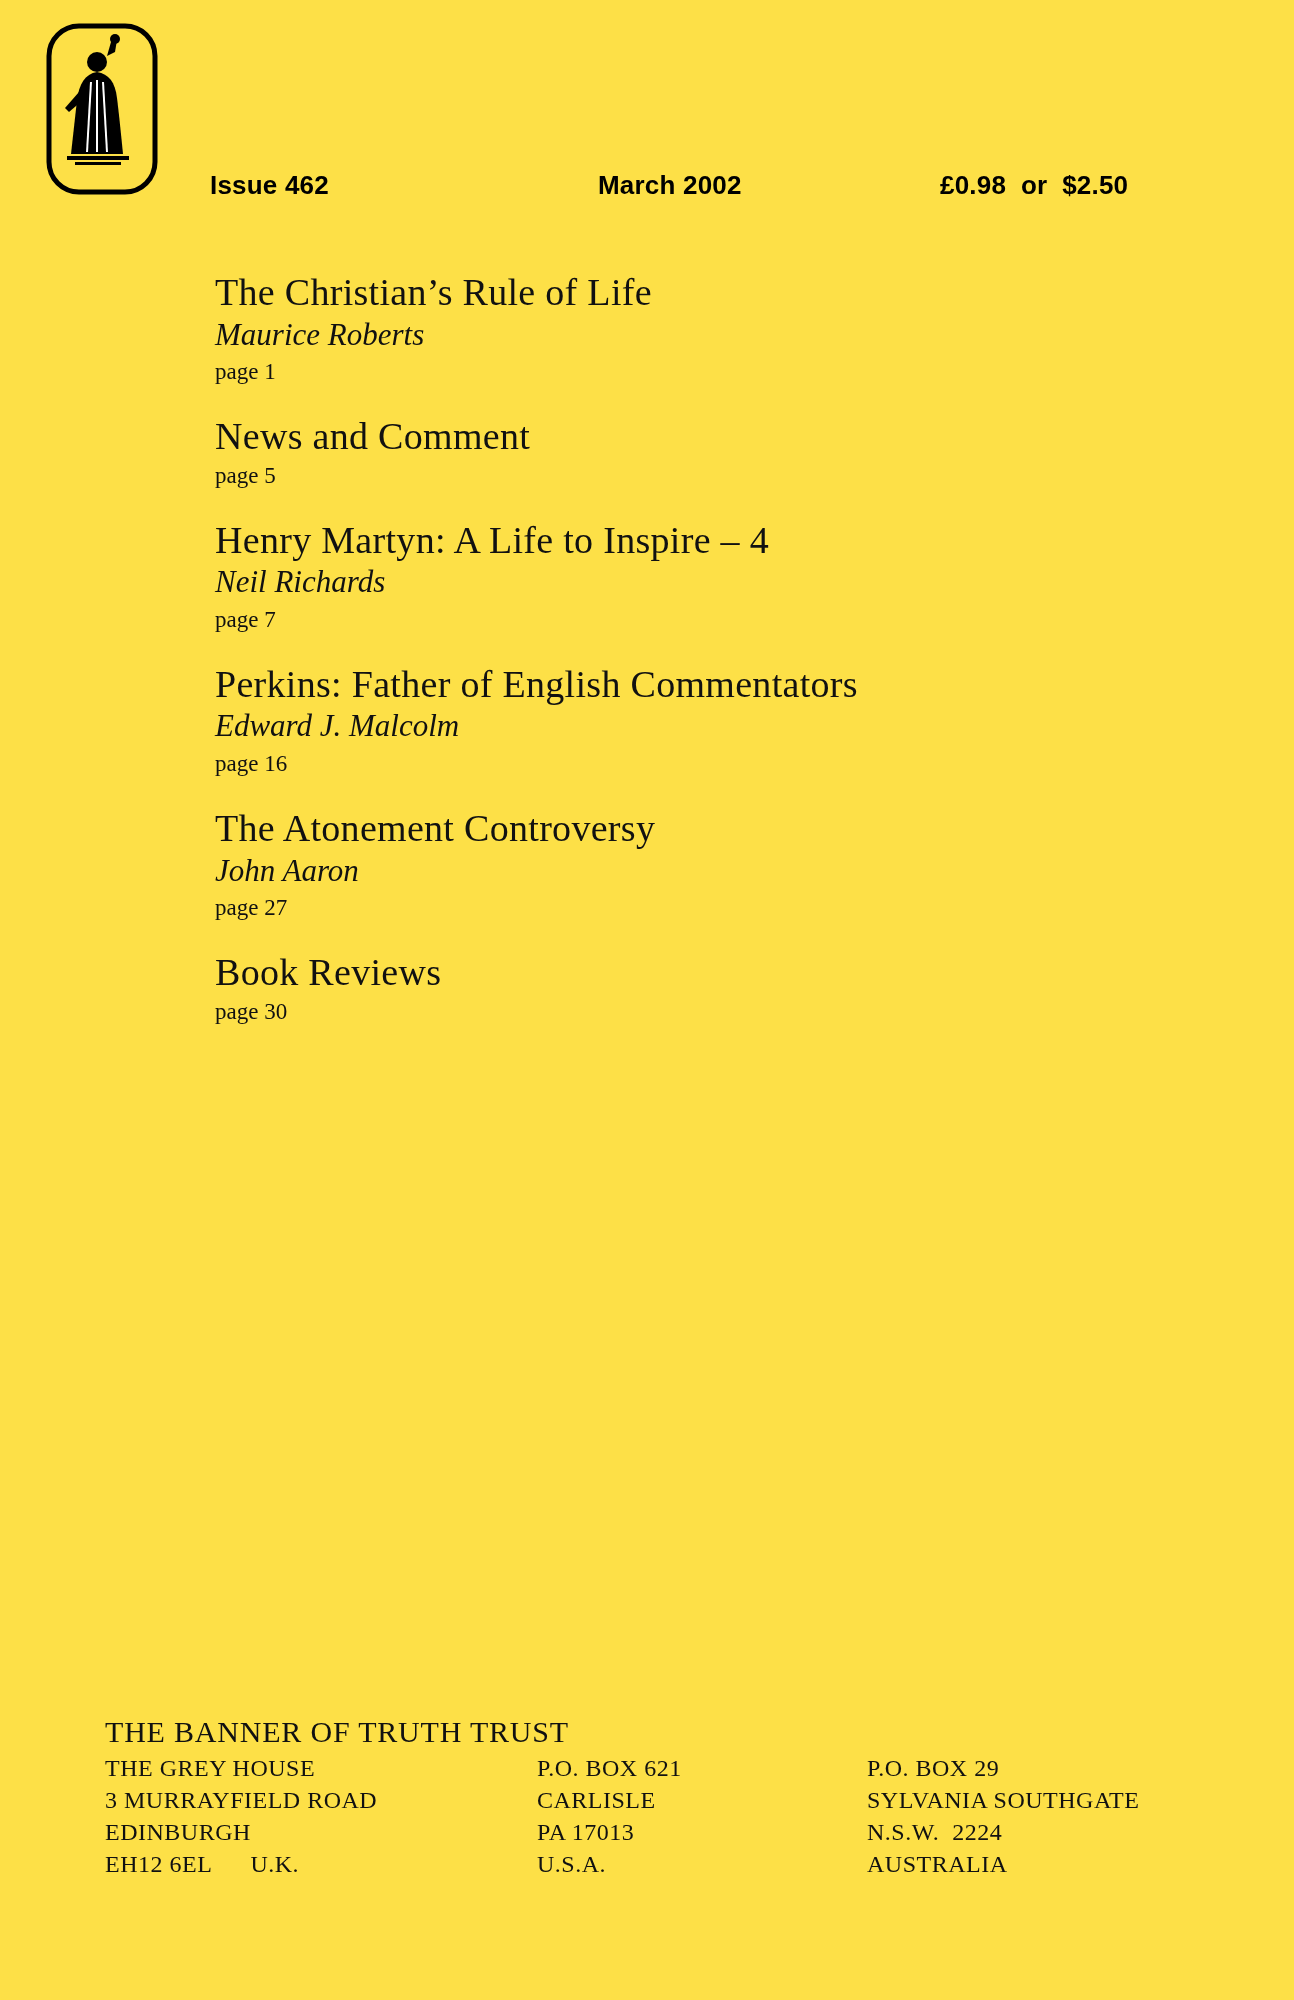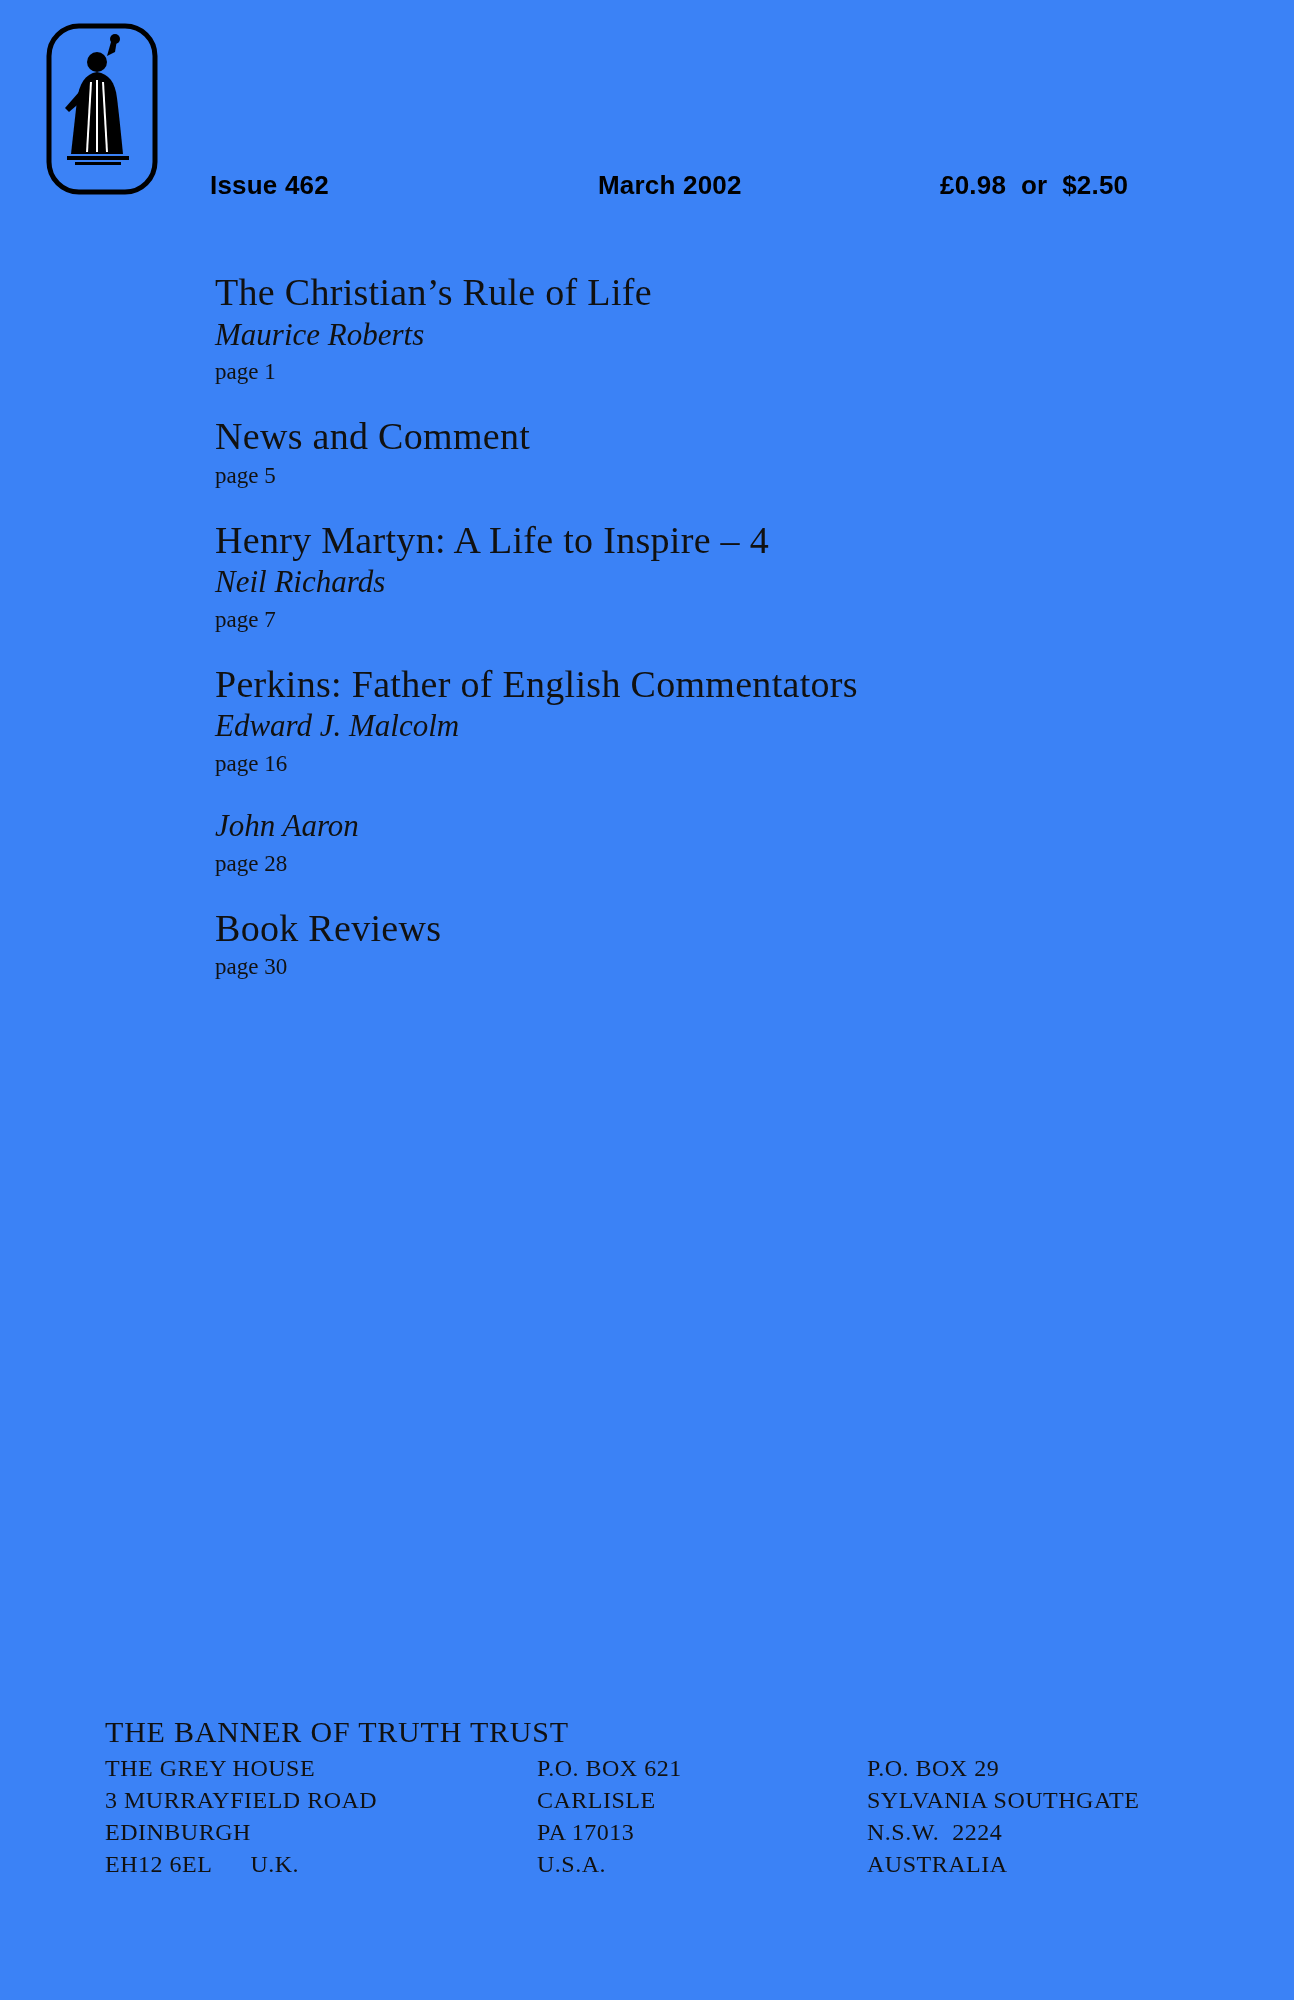--- a/index.html
+++ b/index.html
@@ -12,21 +12,21 @@
     height: 2000px;
     position: relative;
     font-family: "Liberation Serif", serif;
     color: #000000;
     overflow: hidden;
   }
 
   .page {
     position: absolute;
     inset: 0;
-    background: #3b82f6;
+    background: #fde047;
   }
 
   
   .masthead {
     position: absolute;
     left: 0;
     top: 0;
     width: 1294px;
     height: 230px;
   }
@@ -195,22 +195,23 @@
       <div class="entry-page">page 7</div>
     </div>
 
     <div class="entry">
       <div class="entry-title">Perkins: Father of English Commentators</div>
       <div class="entry-author">Edward J. Malcolm</div>
       <div class="entry-page">page 16</div>
     </div>
 
     <div class="entry">
+      <div class="entry-title">The Atonement Controversy</div>
       <div class="entry-author">John Aaron</div>
-      <div class="entry-page">page 28</div>
+      <div class="entry-page">page 27</div>
     </div>
 
     <div class="entry">
       <div class="entry-title">Book Reviews</div>
 
       <div class="entry-page">page 30</div>
     </div>
 
   </div>
 

